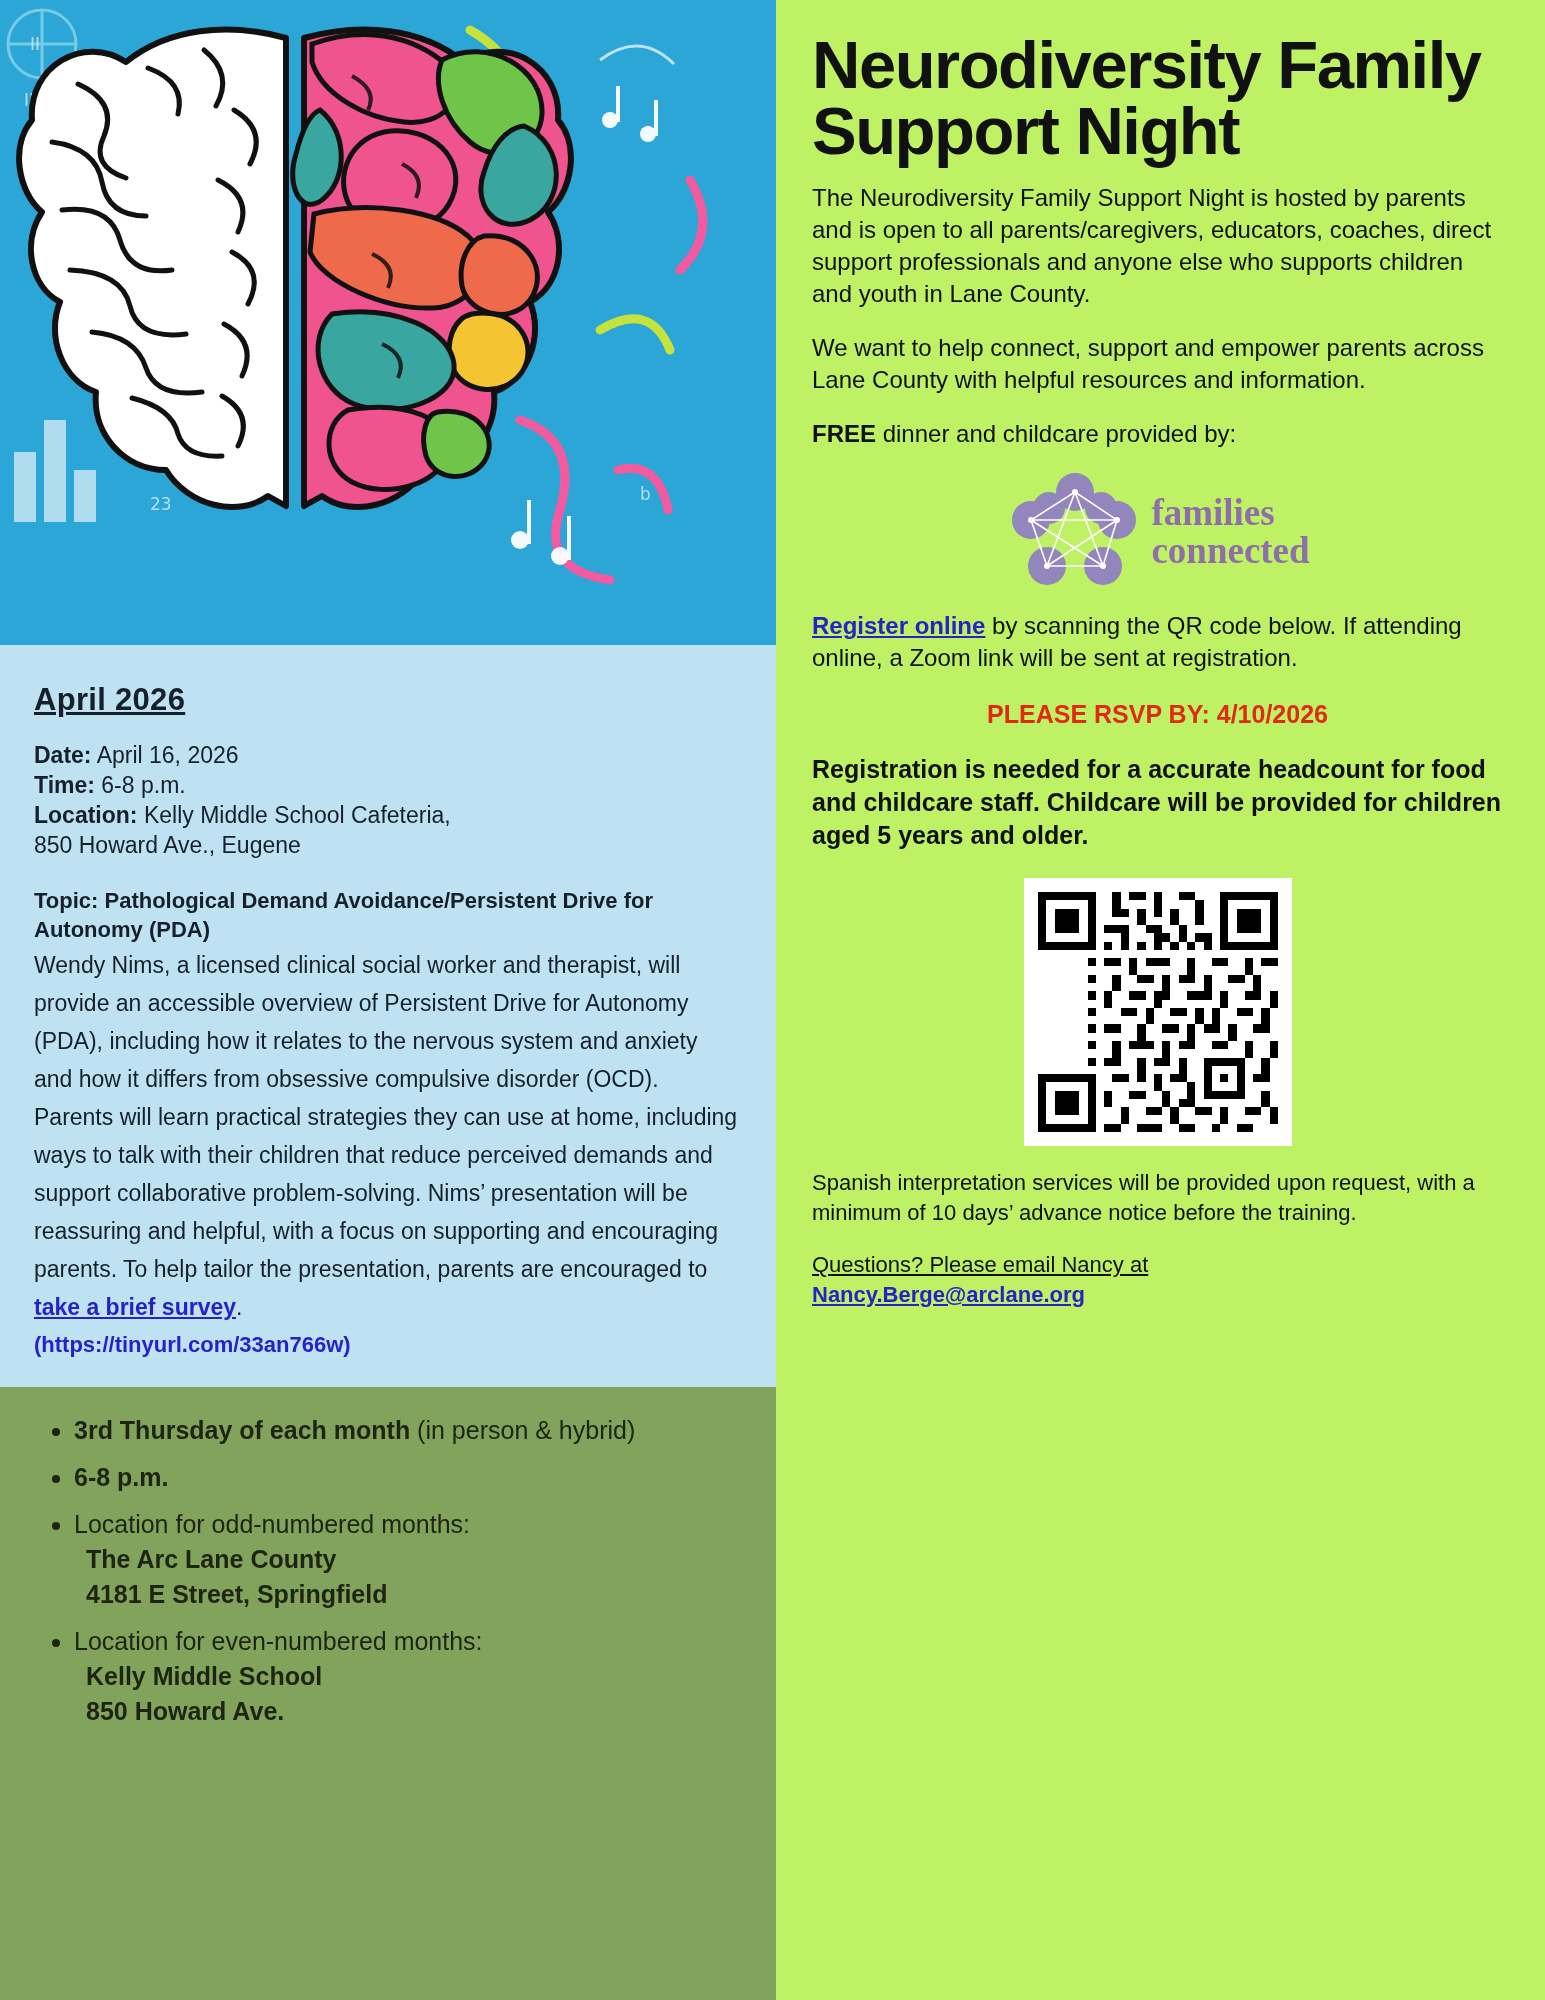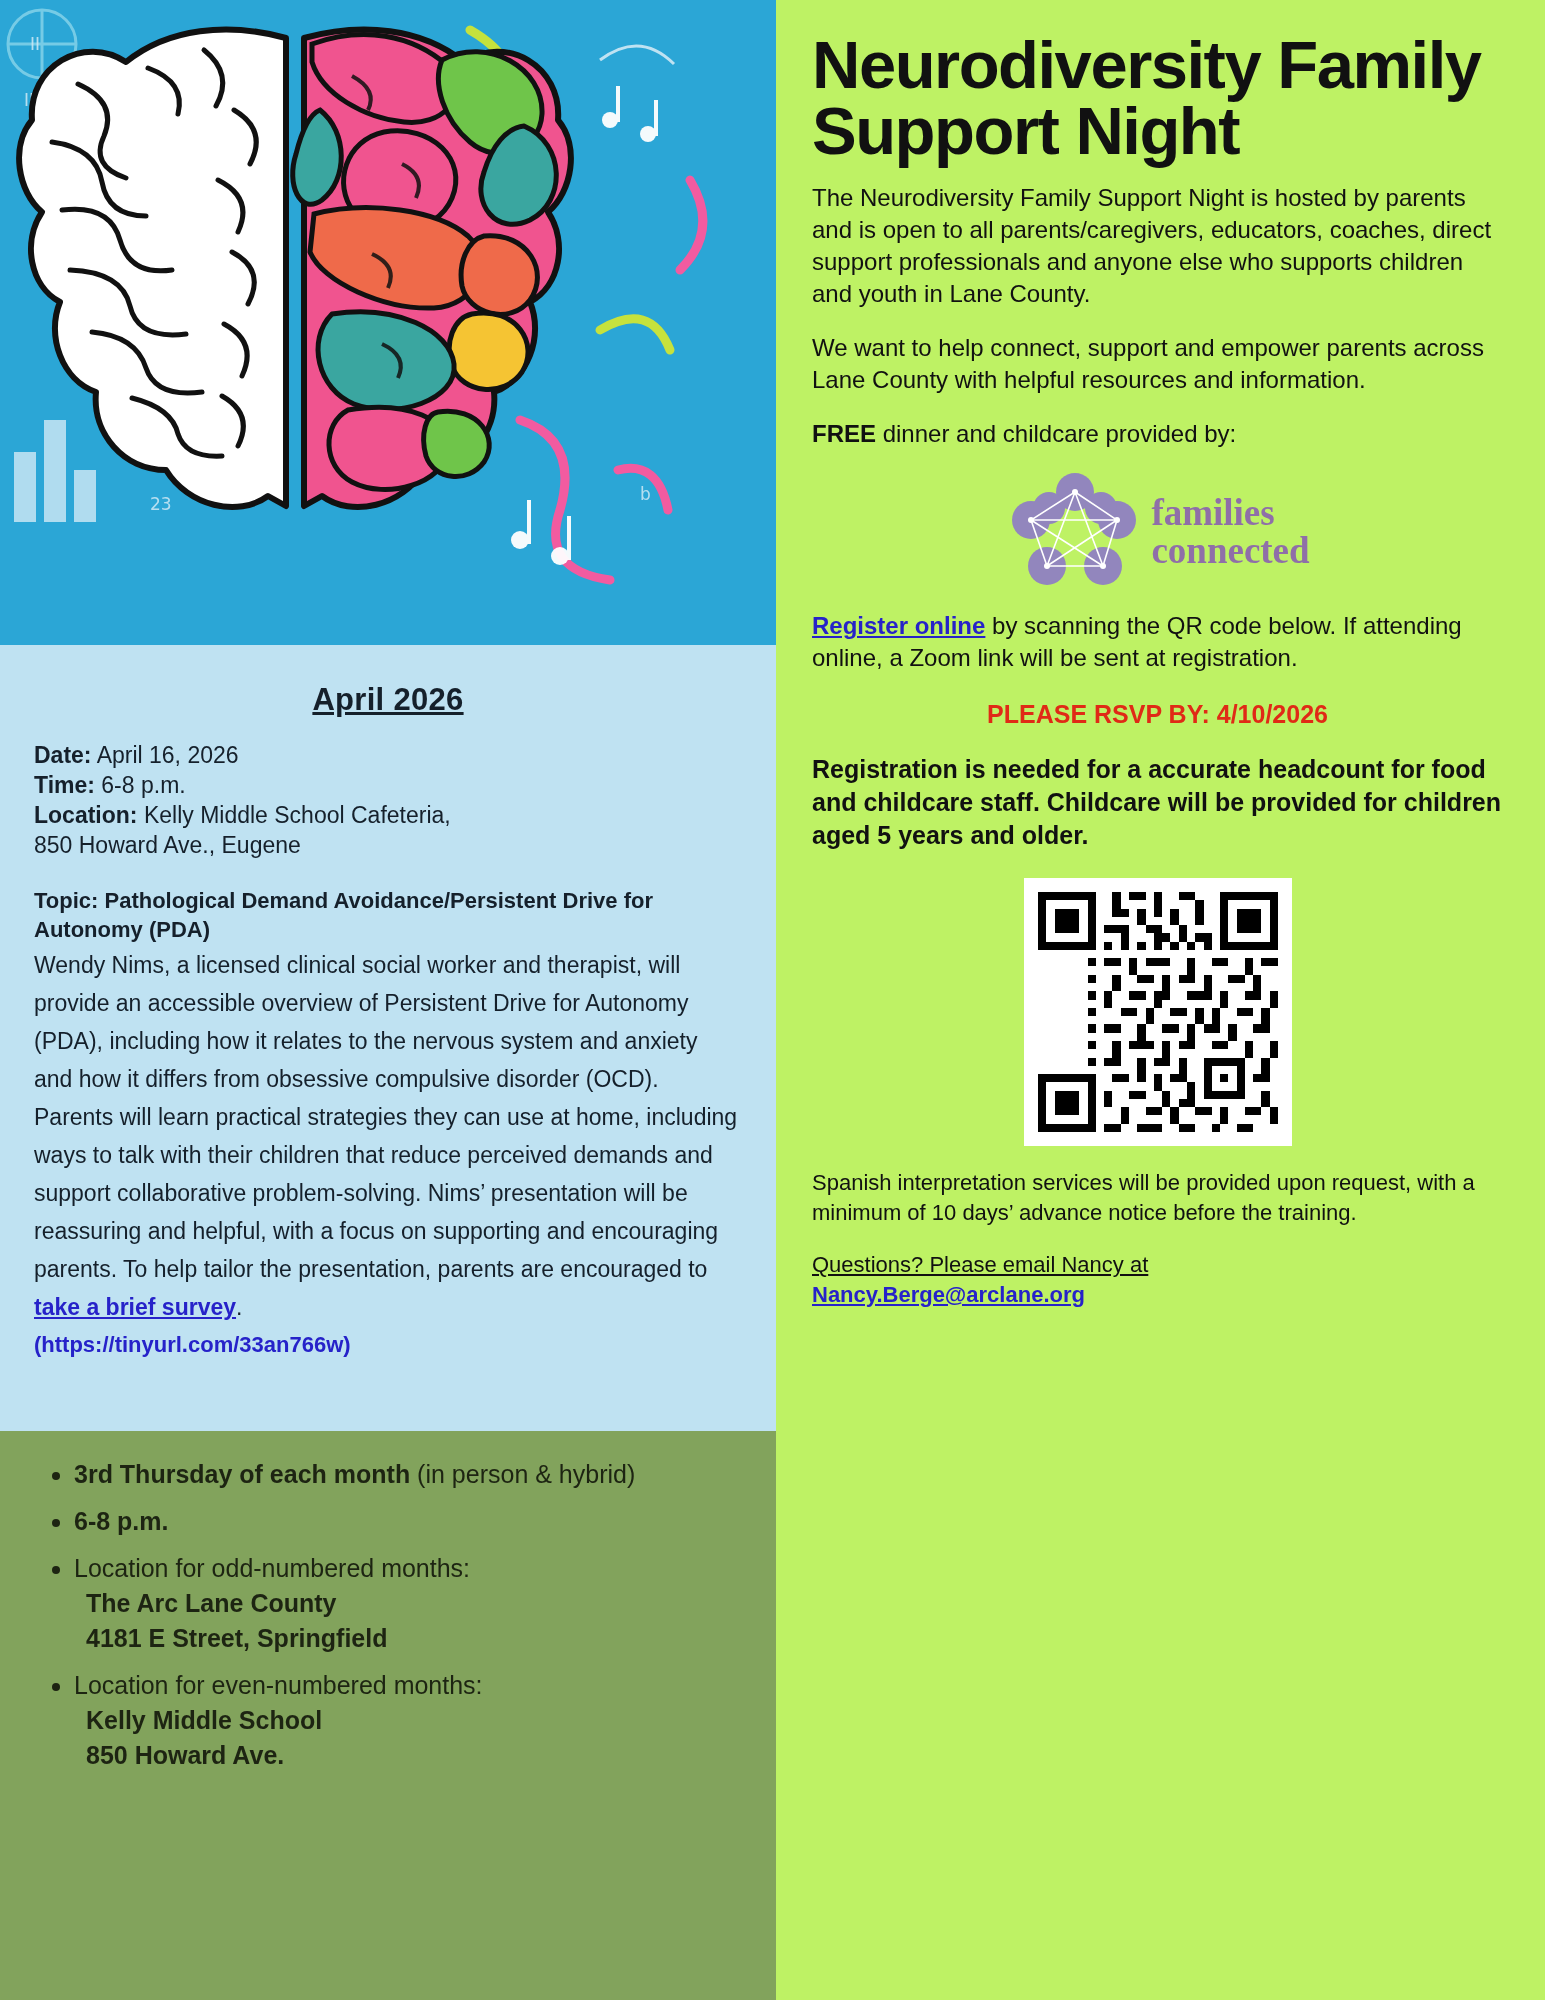--- a/index.html
+++ b/index.html
@@ -36,21 +36,20 @@
     flex: none;
   }
   
   .info-panel {
     flex: none;
     background: #bfe2f2;
     padding: 20px 34px 16px 34px;
     color: #15202b;
   }
   .month-title {
-    text-align: center;
     font-size: 31px;
     font-weight: bold;
     text-decoration: underline;
     margin: 10px 0 22px 0;
     letter-spacing: .3px;
   }
   .detail-line {
     font-size: 23px;
     line-height: 30px;
   }
@@ -76,21 +75,20 @@
     color: #2622c9;
     font-weight: bold;
     font-size: 22px;
   }
   
   .green-block {
     flex: 1 1 auto;
     background: #82a35c;
     padding: 16px 30px 20px 30px;
     color: #1d2412;
-    margin-top: 44px;
   }
   .green-block ul {
     margin: 10px 0 0 0;
     padding-left: 44px;
   }
   .green-block li {
     font-size: 25px;
     line-height: 35px;
     margin-bottom: 12px;
   }

